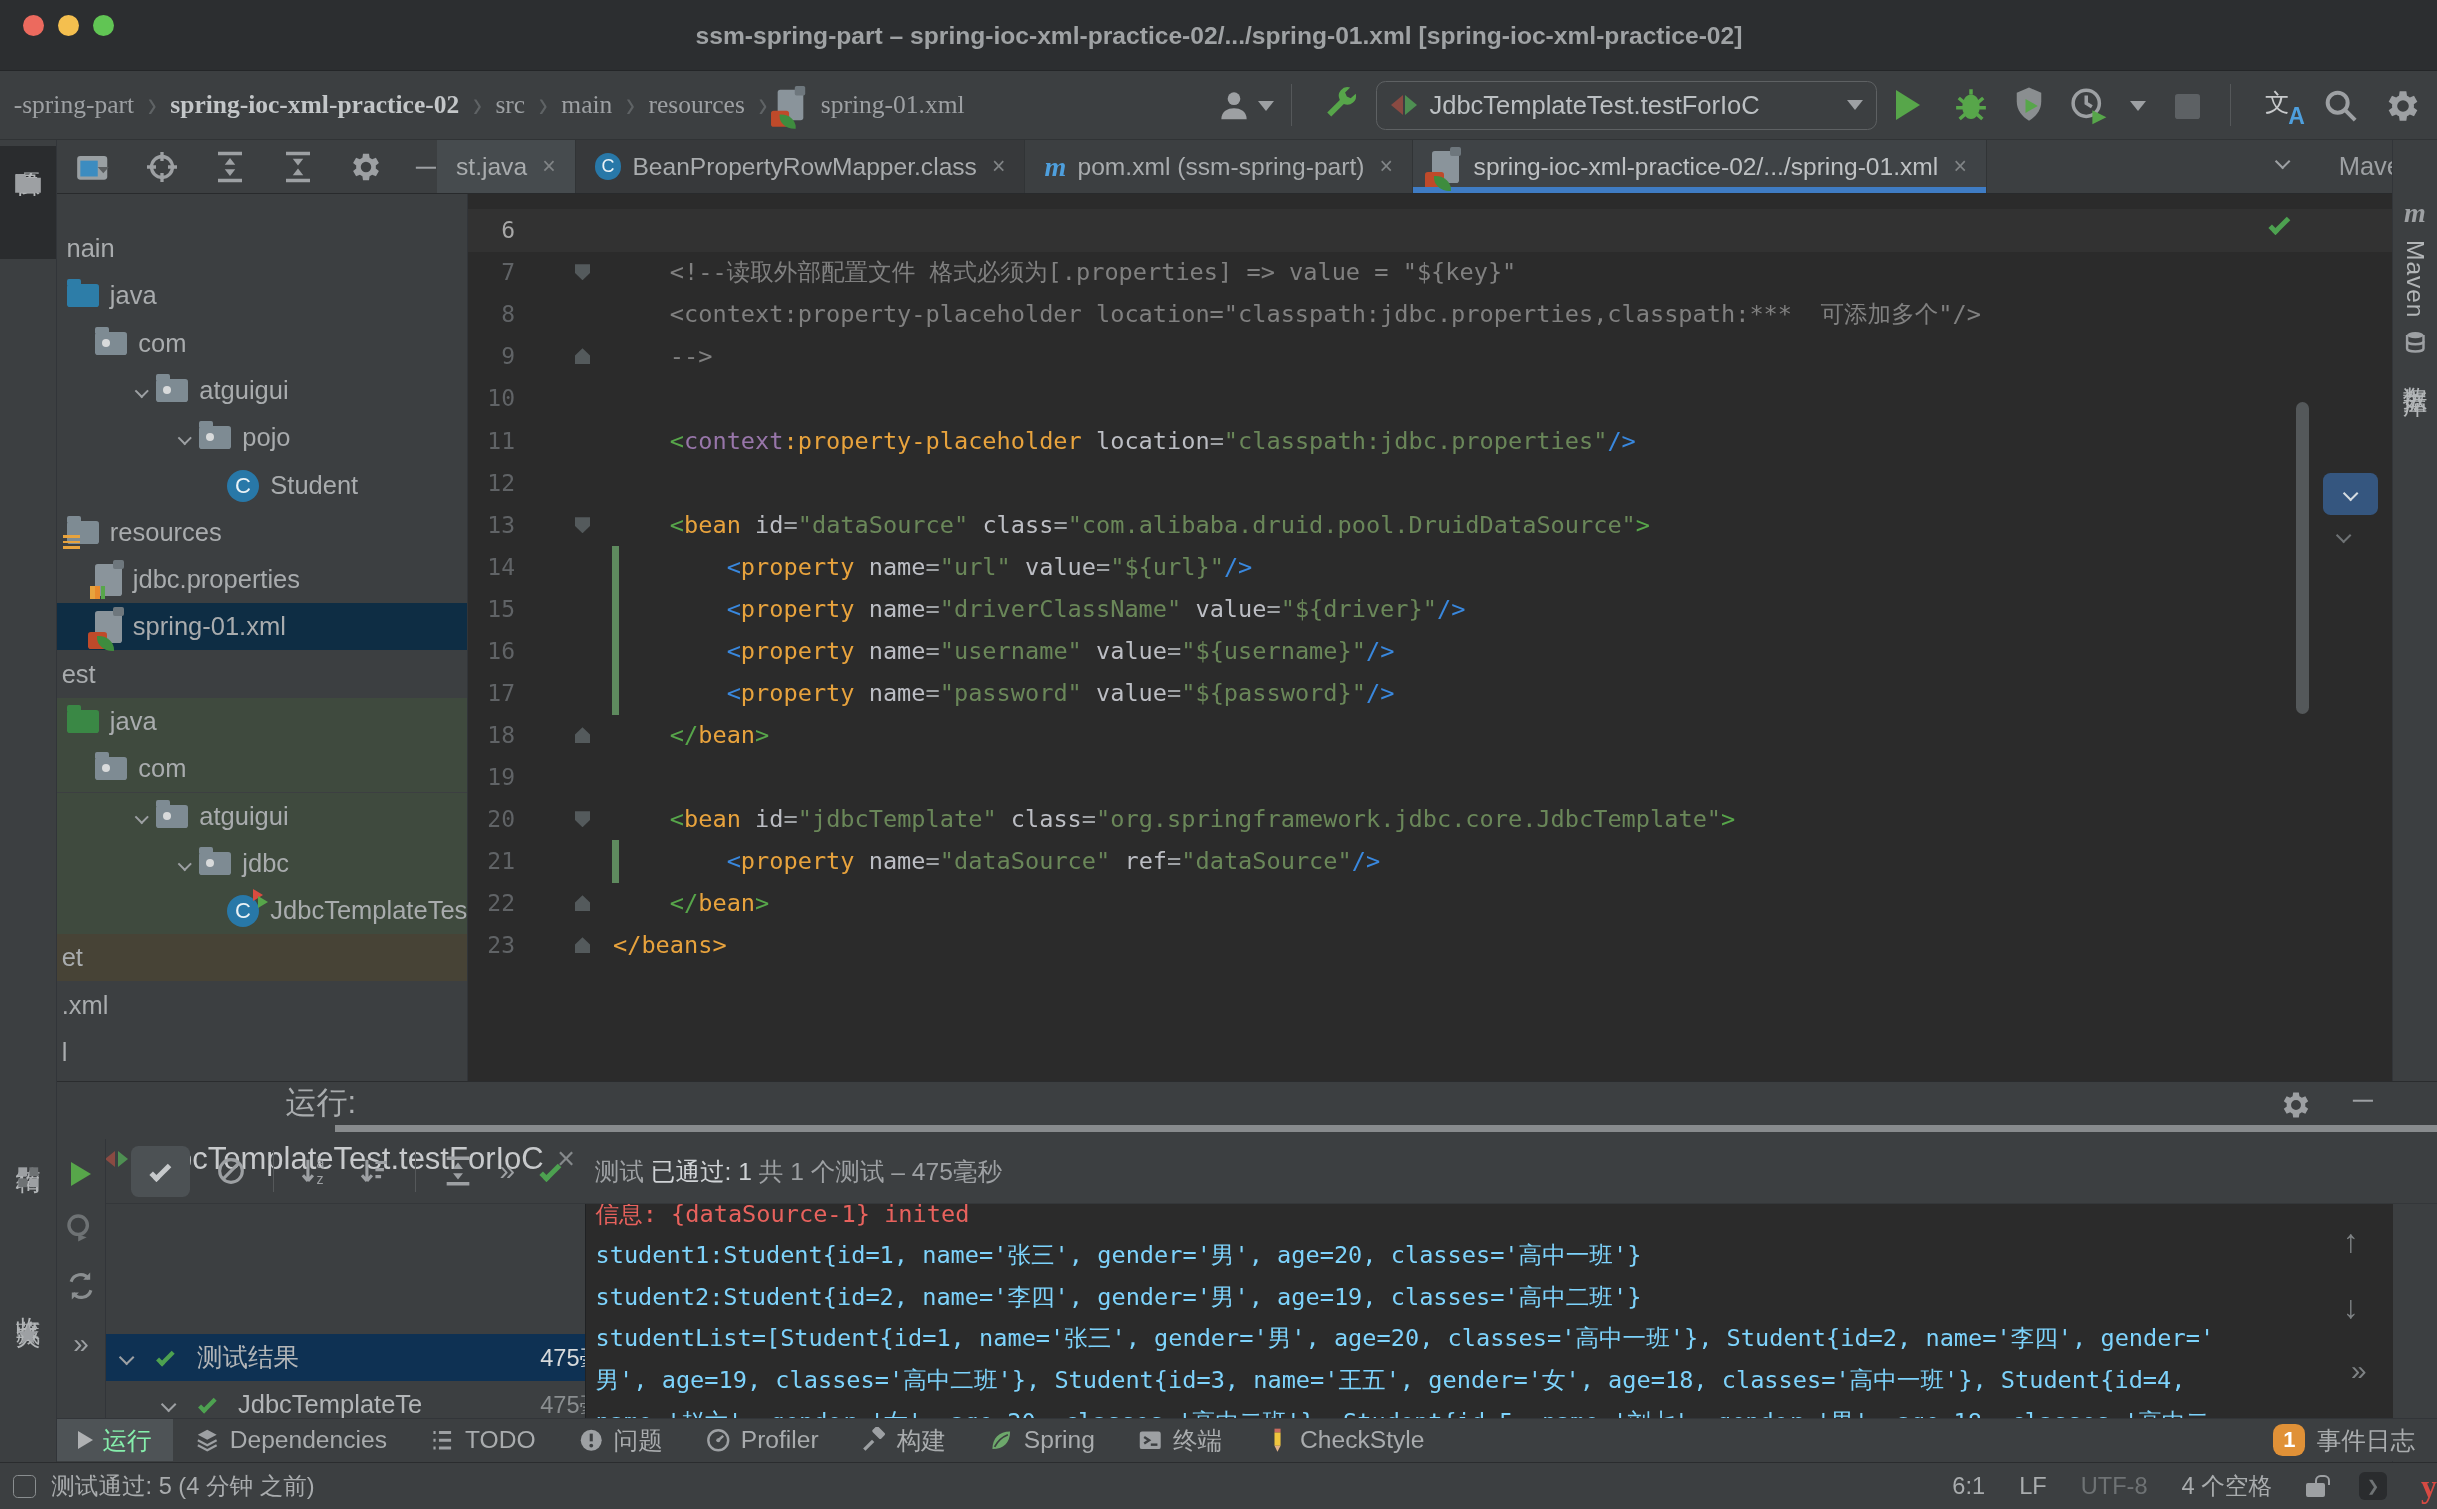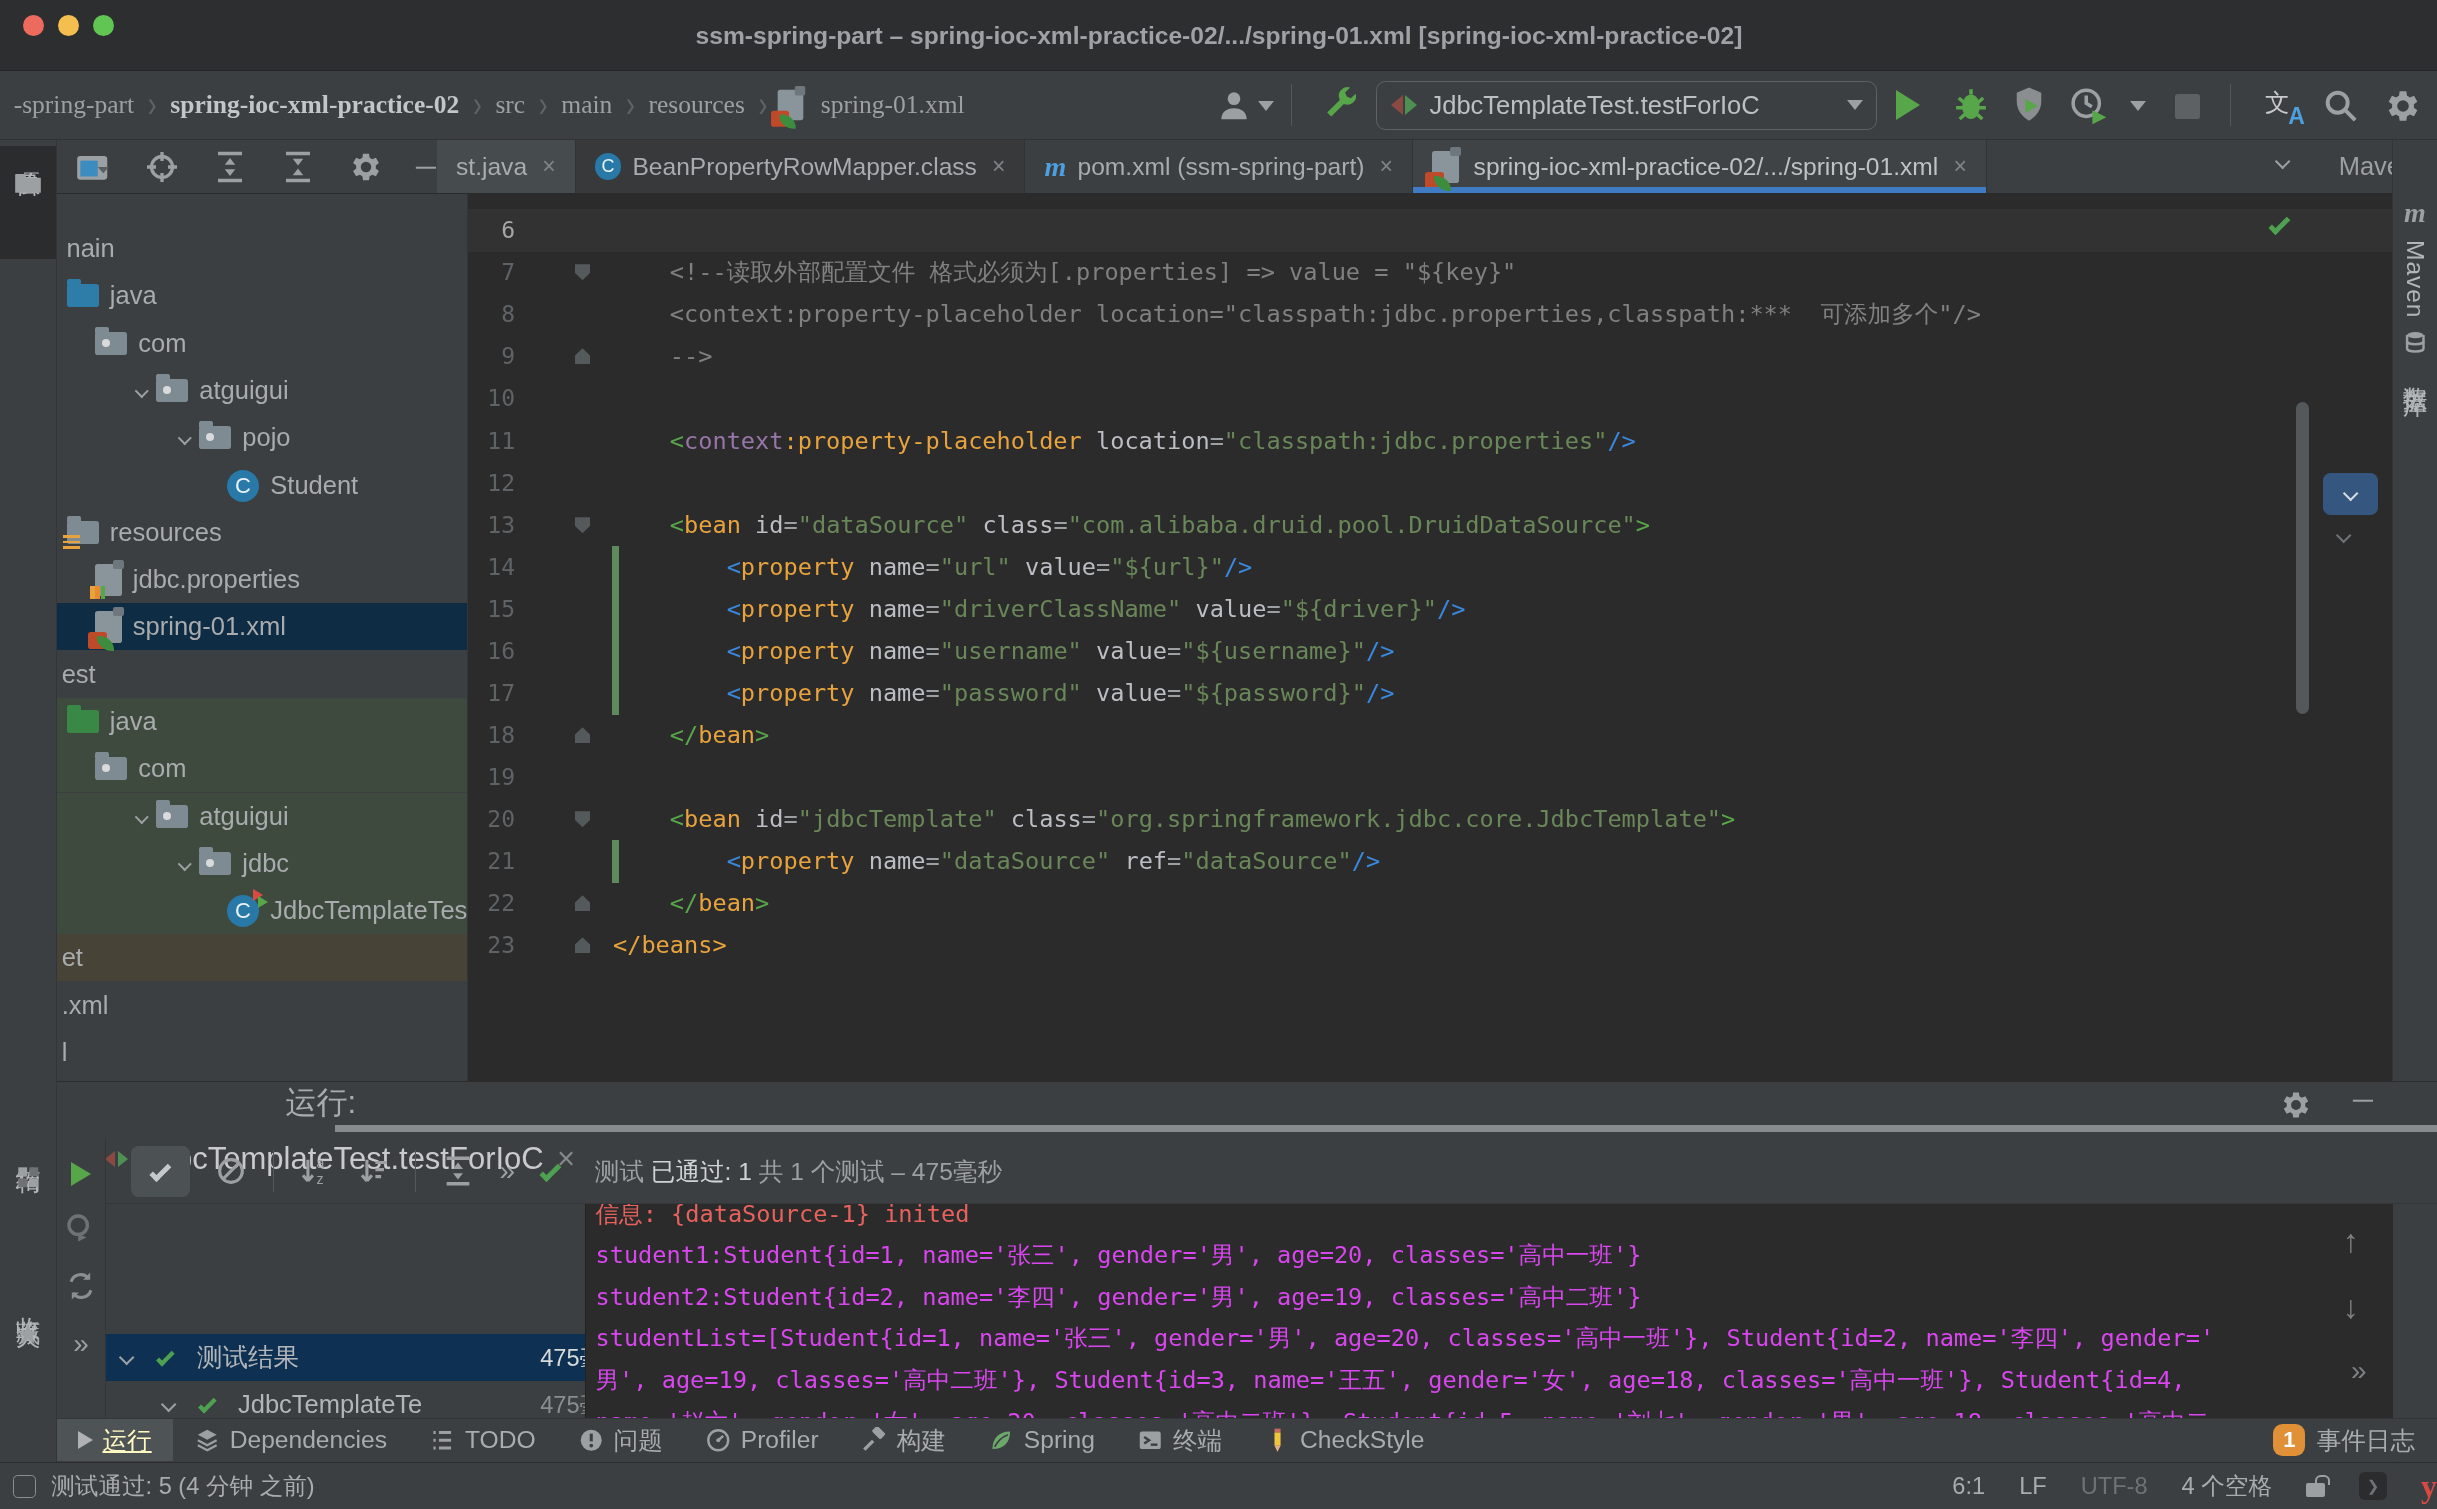--- a/index.html
+++ b/index.html
@@ -114,30 +114,30 @@
   .tt-btn.pressed{background:#4C5154;}
   #test-summary{font-size:24.6px;color:#9DA0A3;margin-left:9.5px;white-space:nowrap;}
   #test-summary .white{color:#D0D3D6;}
   #test-tree{position:absolute;left:49px;top:122px;width:534px;height:216px;overflow:hidden;text-align:right;}
   .trow{position:absolute;left:0;width:534px;height:47px;display:flex;align-items:center;font-size:25.5px;color:#B3B6B8;}
   .trow.sel{background:#0E3153;}
   .trow .time{position:absolute;right:13.2px;color:#8A8E90;font-size:23.6px;}
   .trow.sel .time{color:#D7DADB;}
   .trow .lbl{white-space:nowrap;overflow:hidden;max-width:284px;}
   #console{position:absolute;left:528px;top:122px;width:1808px;height:216px;background:#2B2B2B;border-left:0.9px solid #202224;overflow:hidden;}
-  .con-line{position:absolute;left:9.5px;height:42px;line-height:42px;font-size:23.6px;color:#d946ef;white-space:pre;font-family:"DejaVu Sans Mono",monospace;}
+  .con-line{position:absolute;left:9.5px;height:42px;line-height:42px;font-size:23.6px;color:#7dd3fc;white-space:pre;font-family:"DejaVu Sans Mono",monospace;}
   .con-line.red{color:#E8625D;}
   #con-up{position:absolute;right:34px;top:19px;color:#7E8284;font-size:32px;}
   #con-down{position:absolute;right:34px;top:85px;color:#7E8284;font-size:32px;}
   #con-more{position:absolute;right:26.5px;top:151px;color:#7E8284;font-size:28px;}
 
   
   #bottombar{left:57px;top:1418px;width:2381px;height:43px;background:#3C3F41;border-top:0.9px solid #323539;display:flex;align-items:stretch;}
   .bb-item{display:flex;align-items:center;gap:9.5px;padding:0 21px;font-size:24.6px;color:#A9ACAE;white-space:nowrap;}
-  .bb-item.active{background:#4E5356;color:#fef9c3;text-decoration:underline;}
+  .bb-item.active{background:#4E5356;color:#86efac;}
   .bb-tri{width:0;height:0;border-top:9.5px solid transparent;border-bottom:9.5px solid transparent;border-left:15px solid #AFB1B3;}
   #event-log{margin-left:auto;display:flex;align-items:center;gap:11.3px;padding-right:23px;font-size:24.6px;}
   #ev-badge{width:32px;height:32px;border-radius:9.5px;background:#E09137;color:#FFF;font-size:22px;display:flex;align-items:center;justify-content:center;font-weight:bold;}
 
   
   #statusbar{left:0;top:1462px;width:2438px;height:47px;background:#3C3F41;border-top:0.9px solid #2A2C2E;display:flex;align-items:center;font-size:23.6px;color:#A9ACAE;}
   #sb-left{display:flex;align-items:center;gap:15px;padding-left:13.2px;}
   #sb-icon{width:23px;height:23px;border:1.9px solid #8A8E90;border-radius:4.7px;}
   #sb-right{margin-left:auto;display:flex;align-items:center;gap:34px;padding-right:1px;}
   #sb-enc{color:#6E7274;}

